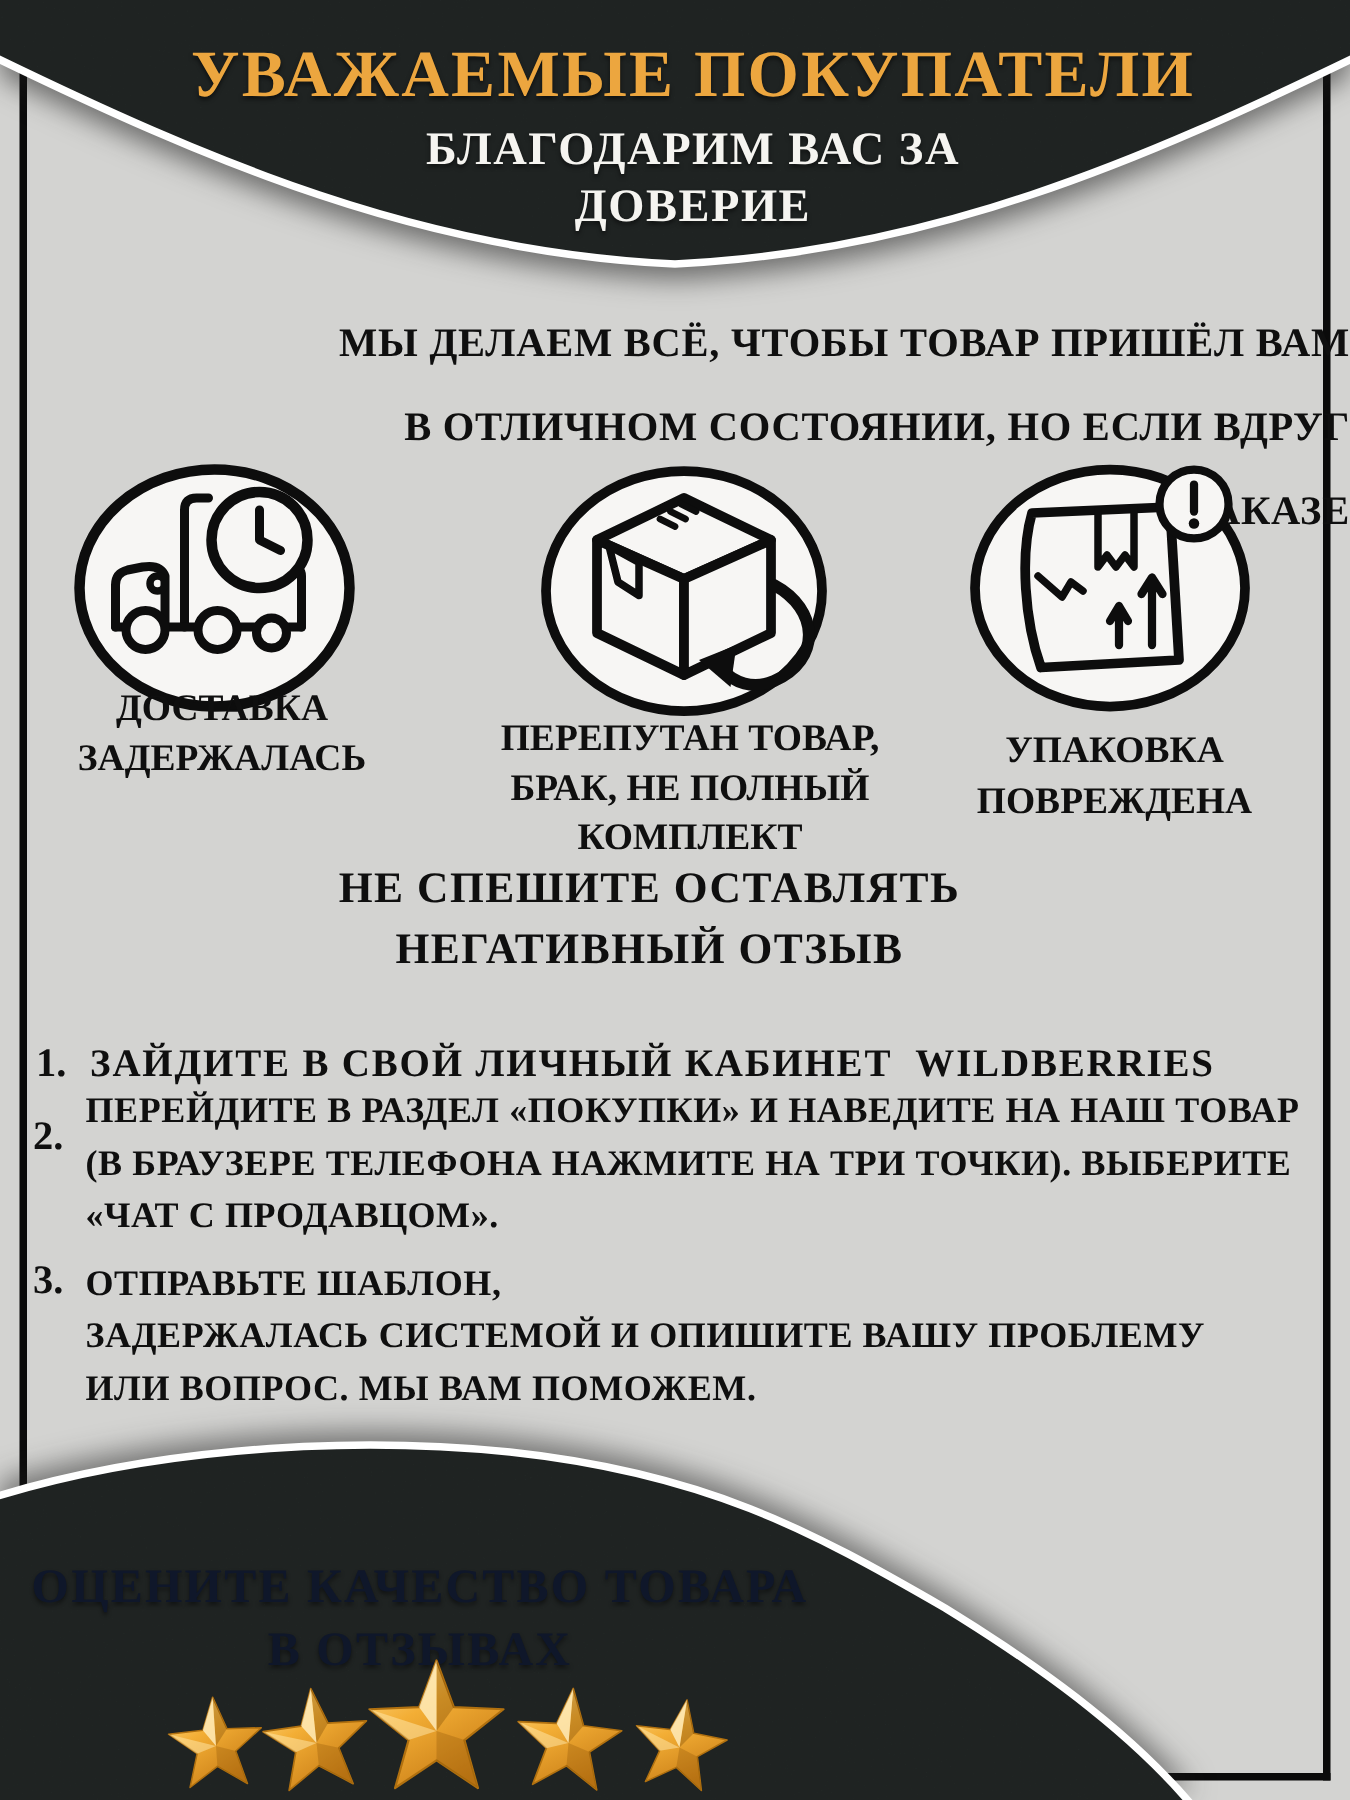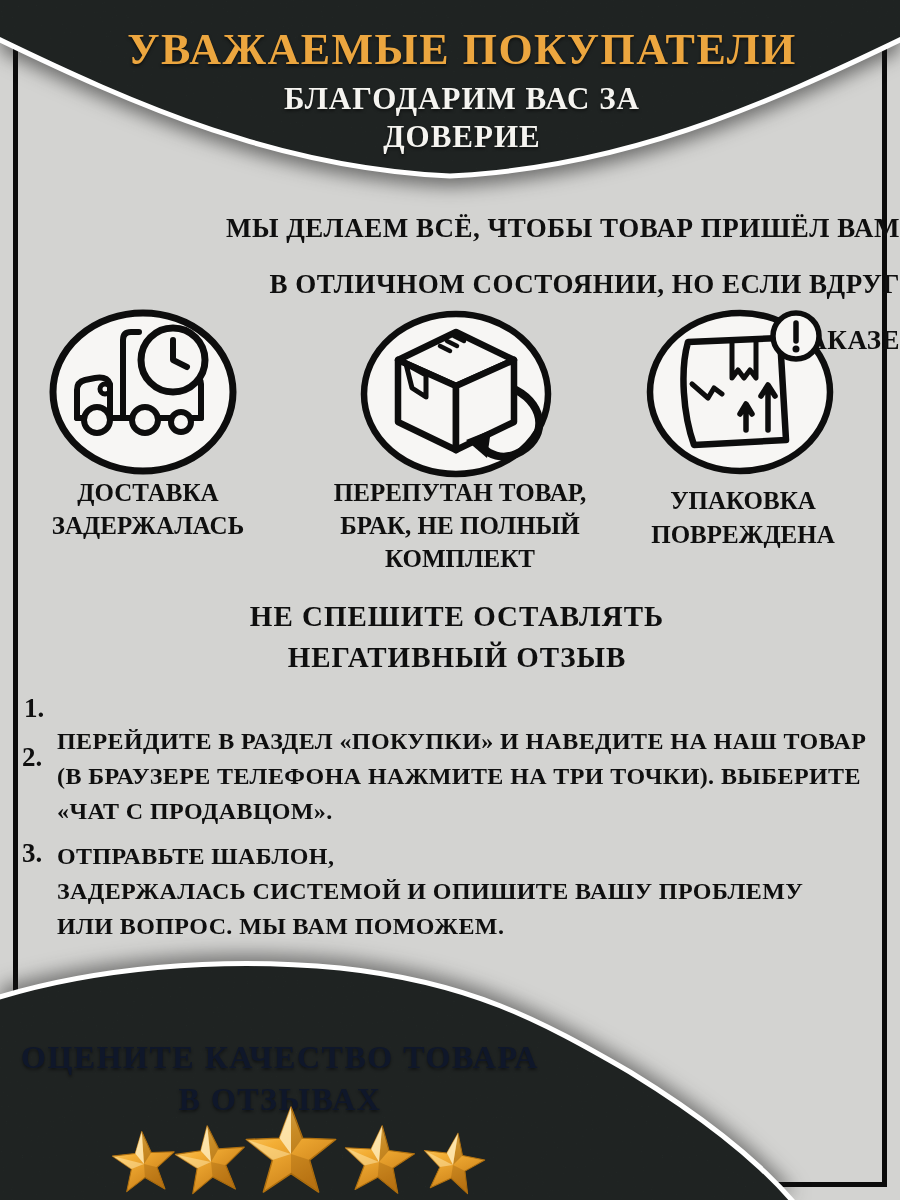--- a/index.html
+++ b/index.html
@@ -20,24 +20,24 @@
   .title{
     left:12px;top:24px;width:900px;font-size:44px;letter-spacing:1.5px;
     color:#ECA63F;z-index:6;text-shadow:0 2px 3px rgba(0,0,0,.55);
   }
   .subtitle{
     left:12px;top:80px;width:900px;font-size:31px;line-height:38px;letter-spacing:1px;
     color:#f5f4f0;z-index:6;text-shadow:0 2px 3px rgba(0,0,0,.5);
   }
   .intro{left:0;top:200px;width:900px;font-size:27px;line-height:56px;letter-spacing:.5px;z-index:2;text-align:right;}
   .issue-label{font-size:25px;line-height:33px;z-index:2;}
-  .lbl1{left:28px;top:476px;width:240px;}
+  .lbl1{left:28px;top:456px;width:240px;}
   .lbl2{left:330px;top:476px;width:260px;}
   .lbl3{left:608px;top:484px;width:270px;line-height:34px;}
-  .warning{left:0;top:596px;width:866px;font-size:29px;line-height:41px;letter-spacing:1px;z-index:2;margin-left:24px;}
+  .warning{left:0;top:572px;width:866px;font-size:29px;line-height:41px;letter-spacing:1px;z-index:2;}
   .step-num{font-size:27px;z-index:2;}
   .step-text{z-index:2;}
   .s1n{left:24px;top:693px;} .s1t{left:60px;top:694px;font-size:26px;letter-spacing:1.2px;}
   .s2n{left:22px;top:742px;} .s2t{left:57px;top:724px;font-size:24px;line-height:35px;letter-spacing:.4px;}
   .s3n{left:22px;top:838px;} .s3t{left:57px;top:839px;font-size:24px;line-height:35px;letter-spacing:.4px;}
   .footer-text{
     left:0;top:1036px;width:560px;font-size:32px;line-height:42px;letter-spacing:1.5px;
     color:#0f172a;z-index:6;text-shadow:0 2px 3px rgba(0,0,0,.45);
   }
   .hdr-svg{position:absolute;left:0;top:0;z-index:5;filter:drop-shadow(0 8px 9px rgba(25,25,25,.55));}
@@ -101,20 +101,21 @@
   <div class="t ml center issue-label lbl2">ПЕРЕПУТАН ТОВАР,
 БРАК, НЕ ПОЛНЫЙ
 КОМПЛЕКТ</div>
   <div class="t ml center issue-label lbl3">УПАКОВКА
 ПОВРЕЖДЕНА</div>
 
   <div class="t ml center warning">НЕ СПЕШИТЕ ОСТАВЛЯТЬ
 НЕГАТИВНЫЙ ОТЗЫВ</div>
 
   <div class="t step-num s1n">1.</div>
+  <div class="t ml step-text s1t">ЗАЙДИТЕ В СВОЙ ЛИЧНЫЙ КАБИНЕТ  WILDBERRIES</div>
   <div class="t step-num s2n">2.</div>
   <div class="t ml step-text s2t">ПЕРЕЙДИТЕ В РАЗДЕЛ «ПОКУПКИ» И НАВЕДИТЕ НА НАШ ТОВАР
 (В БРАУЗЕРЕ ТЕЛЕФОНА НАЖМИТЕ НА ТРИ ТОЧКИ). ВЫБЕРИТЕ
 «ЧАТ С ПРОДАВЦОМ».</div>
   <div class="t step-num s3n">3.</div>
   <div class="t ml step-text s3t">ОТПРАВЬТЕ ШАБЛОН,
 ЗАДЕРЖАЛАСЬ СИСТЕМОЙ И ОПИШИТЕ ВАШУ ПРОБЛЕМУ
 ИЛИ ВОПРОС. МЫ ВАМ ПОМОЖЕМ.</div>
 
   <svg class="hdr-svg" width="900" height="200" viewBox="0 0 900 200">

